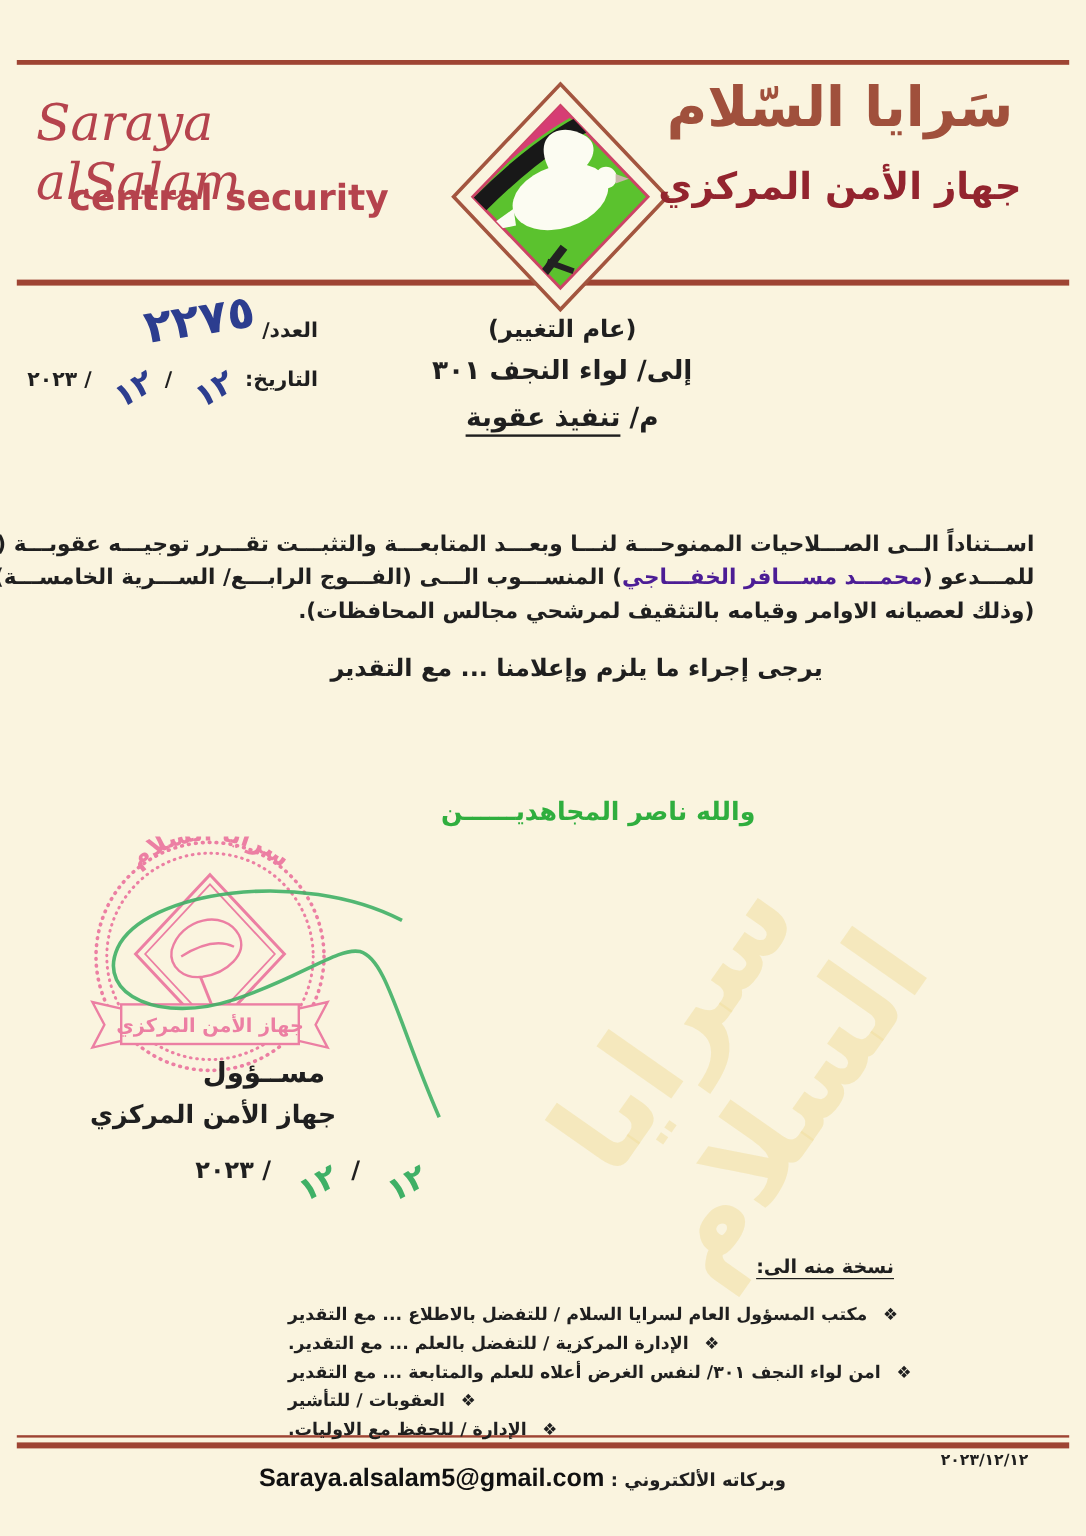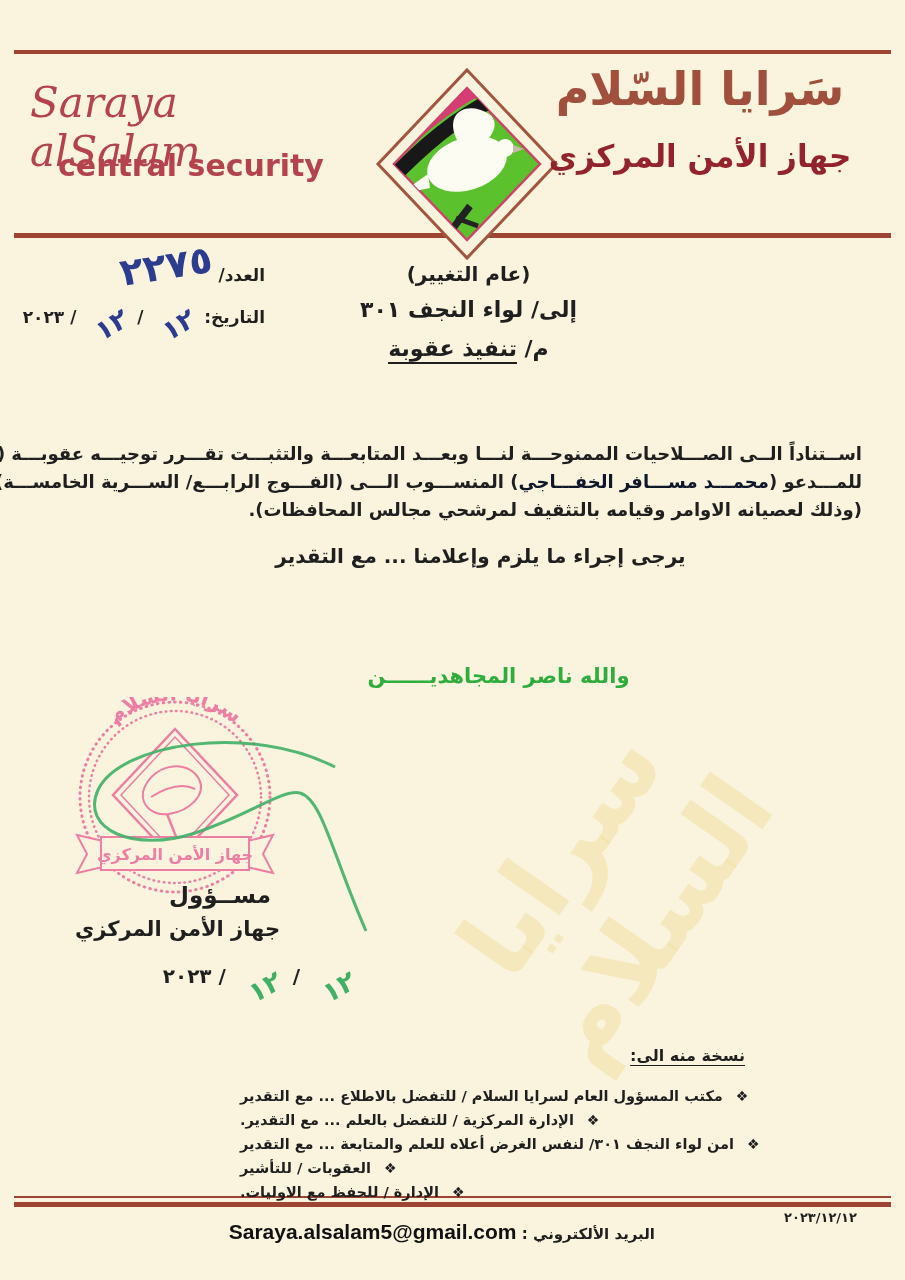--- a/index.html
+++ b/index.html
@@ -38,21 +38,21 @@
   .subject{left:0;right:0;text-align:center;z-index:4;margin-left:32px;}
   .subj1{top:262px;font-size:20px;}
   .subj2{top:297px;font-size:22px;}
   .subj3{top:336px;font-size:22px;}
   .u{border-bottom:2.5px solid #1f1f1f;padding-bottom:1px;}
 
   .greeting{top:386px;right:60px;font-size:20px;color:#2fae3e;z-index:4;}
 
   .body-text{left:40px;right:43px;z-index:4;}
   .bline{text-align:right;font-size:18px;line-height:28px;white-space:nowrap;}
-  .bl1{top:440px;} .bl2{top:468px;} .bl3{top:496px;} .pinkname{color:#0f172a;margin-top:36px;}
+  .bl1{top:440px;} .bl2{top:468px;} .bl3{top:496px;} .pinkname{color:#4c1d95;margin-top:36px;}
 
   .request{top:544px;left:0;right:0;text-align:center;transform:translateX(28px);
            font-size:20px;z-index:4;}
   .closing{top:664px;left:0;right:0;text-align:center;transform:translateX(46px);
            font-size:21px;color:#2fae3e;z-index:4;}
 
   
   .stamp{left:25px;top:697px;z-index:2;}
   .signature{left:80px;top:735px;z-index:3;}
   .sig-role1{left:150px;top:882px;width:140px;text-align:center;font-size:23px;z-index:4;}
@@ -195,17 +195,17 @@
     <div class="cc-item">
       <span class="cc-bullet">❖</span><span>الإدارة / للحفظ مع الاوليات.</span>
     </div>
   </div>
 
   <div class="rule rule-bottom-thin"></div>
   <div class="rule rule-bottom-thick"></div>
 
   <div class="abs ar foot-date">٢٠٢٣/١٢/١٢</div>
   <div class="abs ar foot-mail">
-    <span>البريد الألكتروني :</span>
+    <span>وبركاته الألكتروني :</span>
     <span class="mail-addr">Saraya.alsalam5@gmail.com</span>
   </div>
 
 </div>
 
 </body></html>

